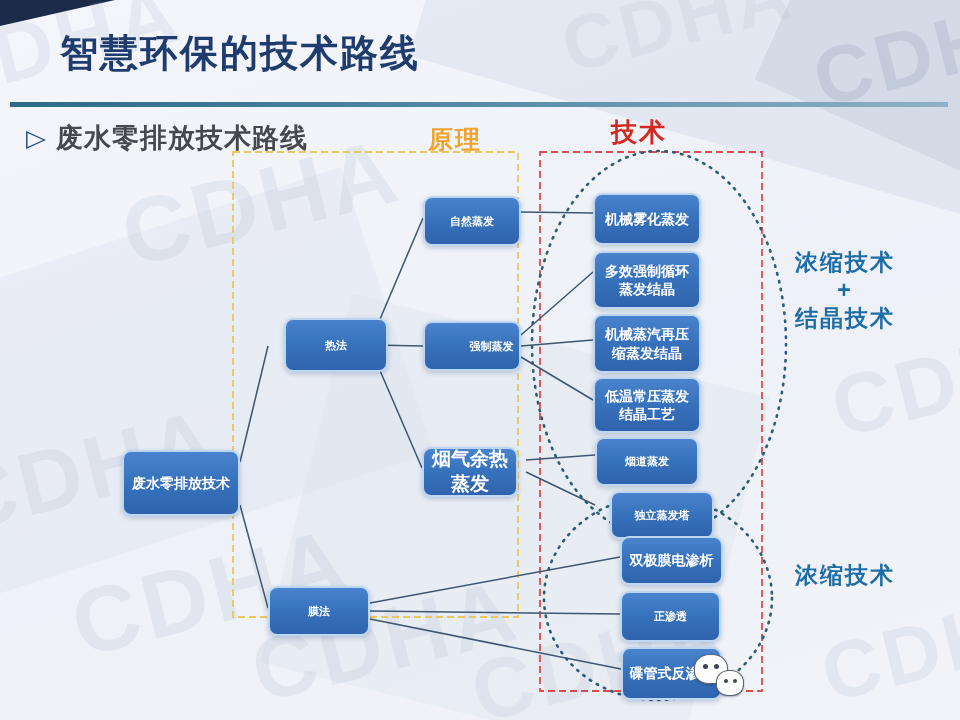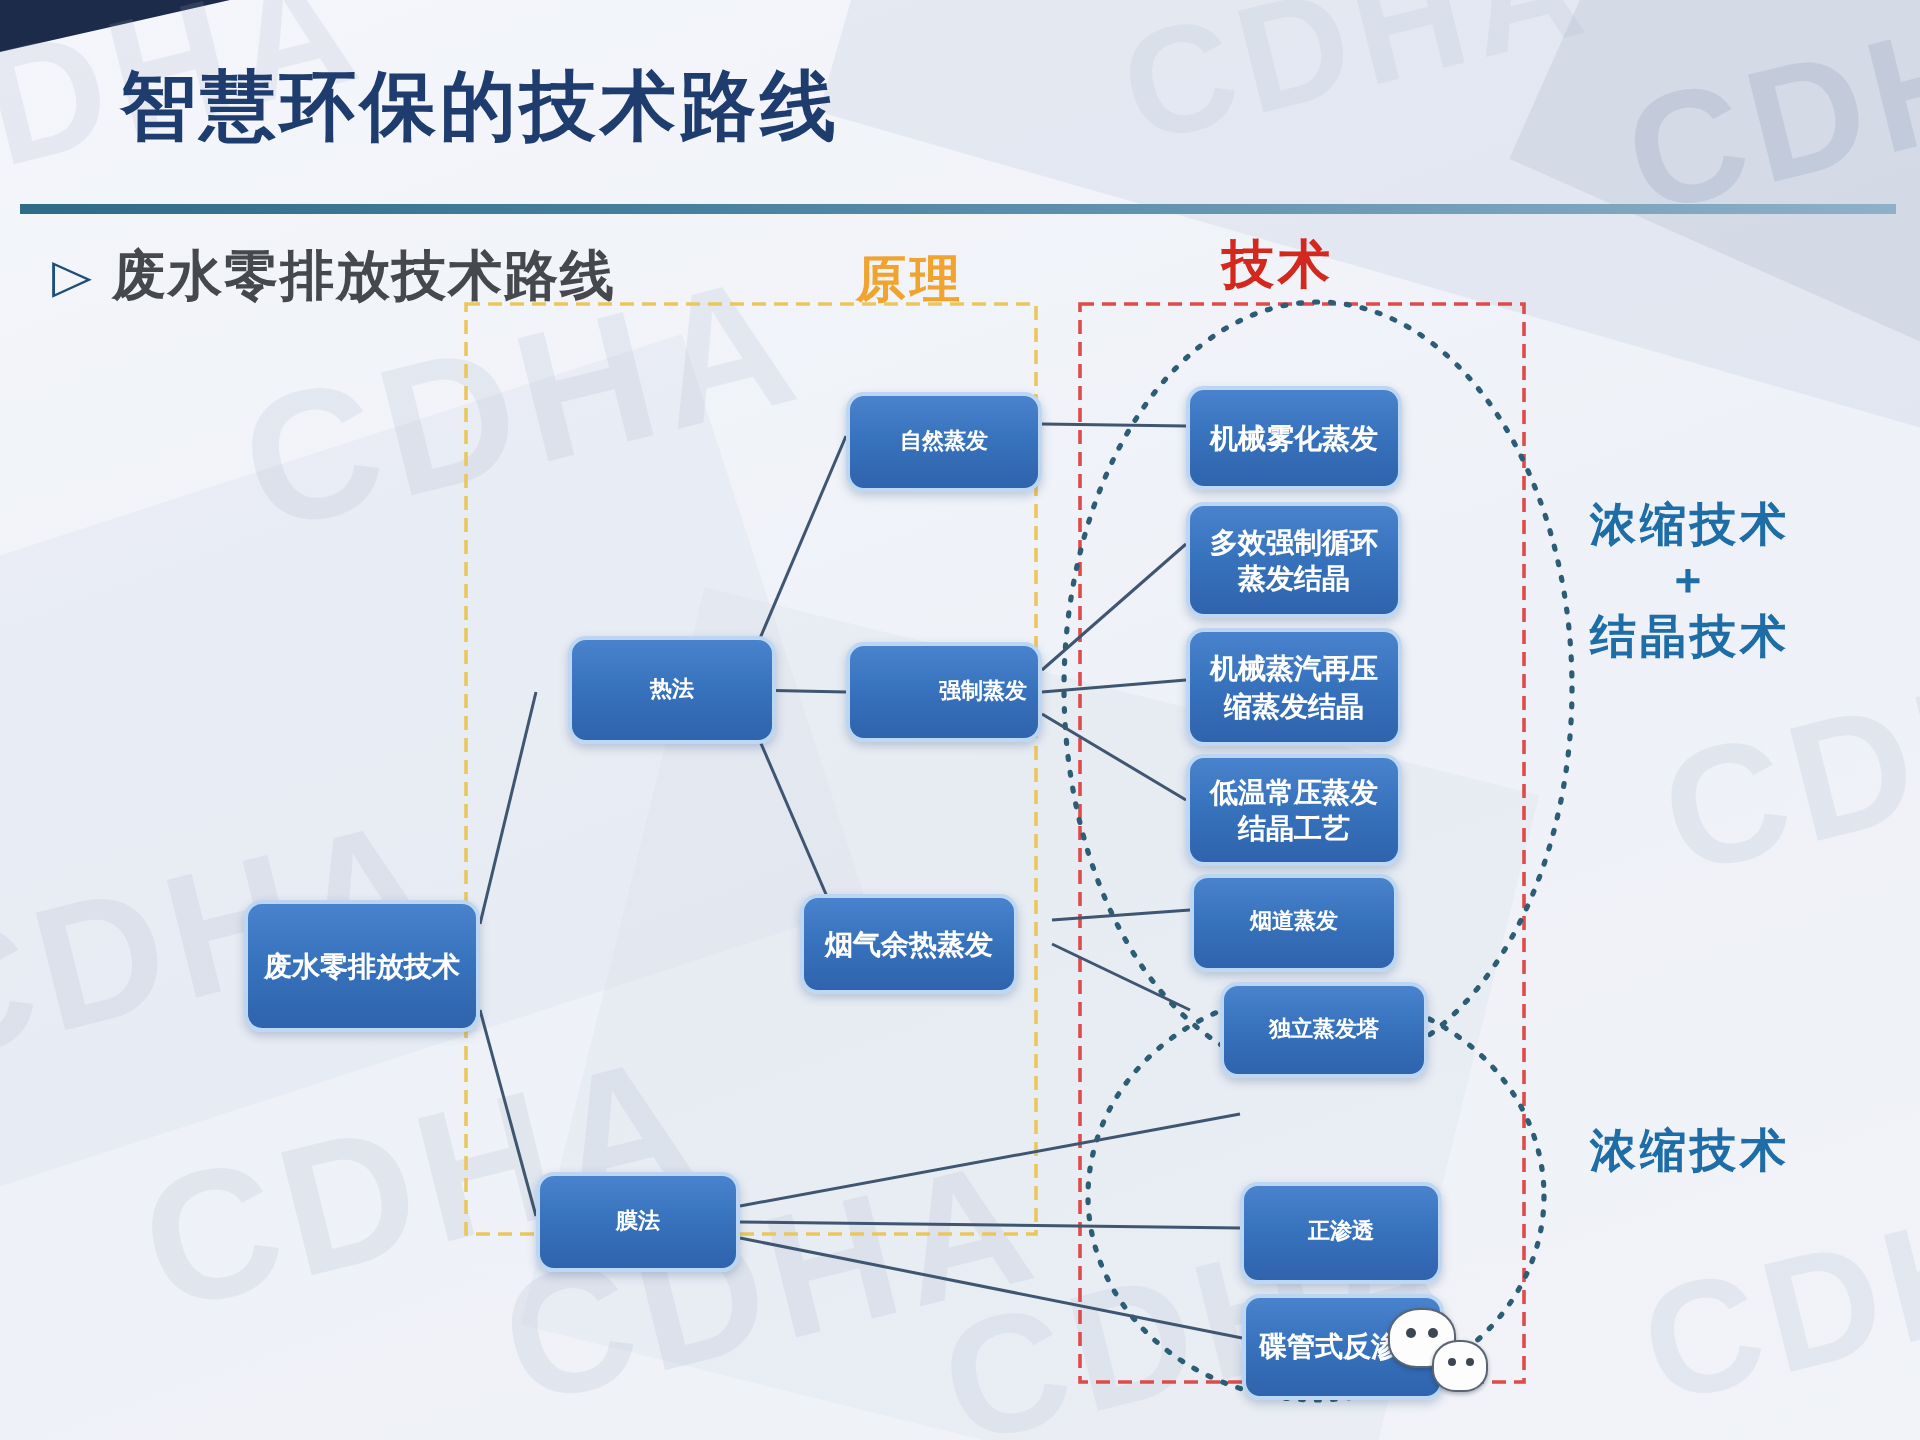--- a/index.html
+++ b/index.html
@@ -126,27 +126,28 @@
     <div>+</div>
     <div>结晶技术</div>
   </div>
   <div class="group-label gl-bottom">浓缩技术</div>
 
   <div class="node" style="left:122px;top:450px;width:118px;height:66px;font-size:14px;">废水零排放技术</div>
   <div class="node" style="left:268px;top:318px;width:104px;height:54px;margin-left:16px;">热法</div>
   <div class="node" style="left:268px;top:586px;width:102px;height:50px;">膜法</div>
   <div class="node" style="left:423px;top:196px;width:98px;height:50px;">自然蒸发</div>
   <div class="node" style="left:423px;top:321px;width:98px;height:50px;padding-left:44px;">强制蒸发</div>
-  <div class="node" style="left:400px;top:447px;width:109px;height:50px;font-size:14px;">烟气余热蒸发</div>
+  <div class="node" style="left:422px;top:447px;width:96px;height:50px;font-size:19px;">烟气余热蒸发</div>
   <div class="node" style="left:593px;top:193px;width:108px;height:52px;font-size:14px;">机械雾化蒸发</div>
   <div class="node" style="left:593px;top:251px;width:108px;height:58px;font-size:14px;">多效强制循环蒸发结晶</div>
   <div class="node" style="left:593px;top:314px;width:108px;height:59px;font-size:14px;">机械蒸汽再压缩蒸发结晶</div>
   <div class="node" style="left:593px;top:377px;width:108px;height:56px;font-size:14px;">低温常压蒸发结晶工艺</div>
   <div class="node" style="left:595px;top:437px;width:104px;height:49px;">烟道蒸发</div>
   <div class="node" style="left:595px;top:491px;width:104px;height:48px;margin-left:15px;">独立蒸发塔</div>
+  <div class="node" style="left:620px;top:536px;width:103px;height:49px;font-size:14px;">双极膜电渗析</div>
   <div class="node" style="left:620px;top:591px;width:101px;height:51px;">正渗透</div>
   <div class="node" style="left:621px;top:647px;width:101px;height:53px;font-size:14px;">碟管式反渗透</div>
 
   <div class="wechat">
     <div class="bubble bub-big">
       <span class="eye l"></span>
         <span class="eye r"></span>
     </div>
     <div class="bubble bub-small">
       <span class="eye l"></span>

